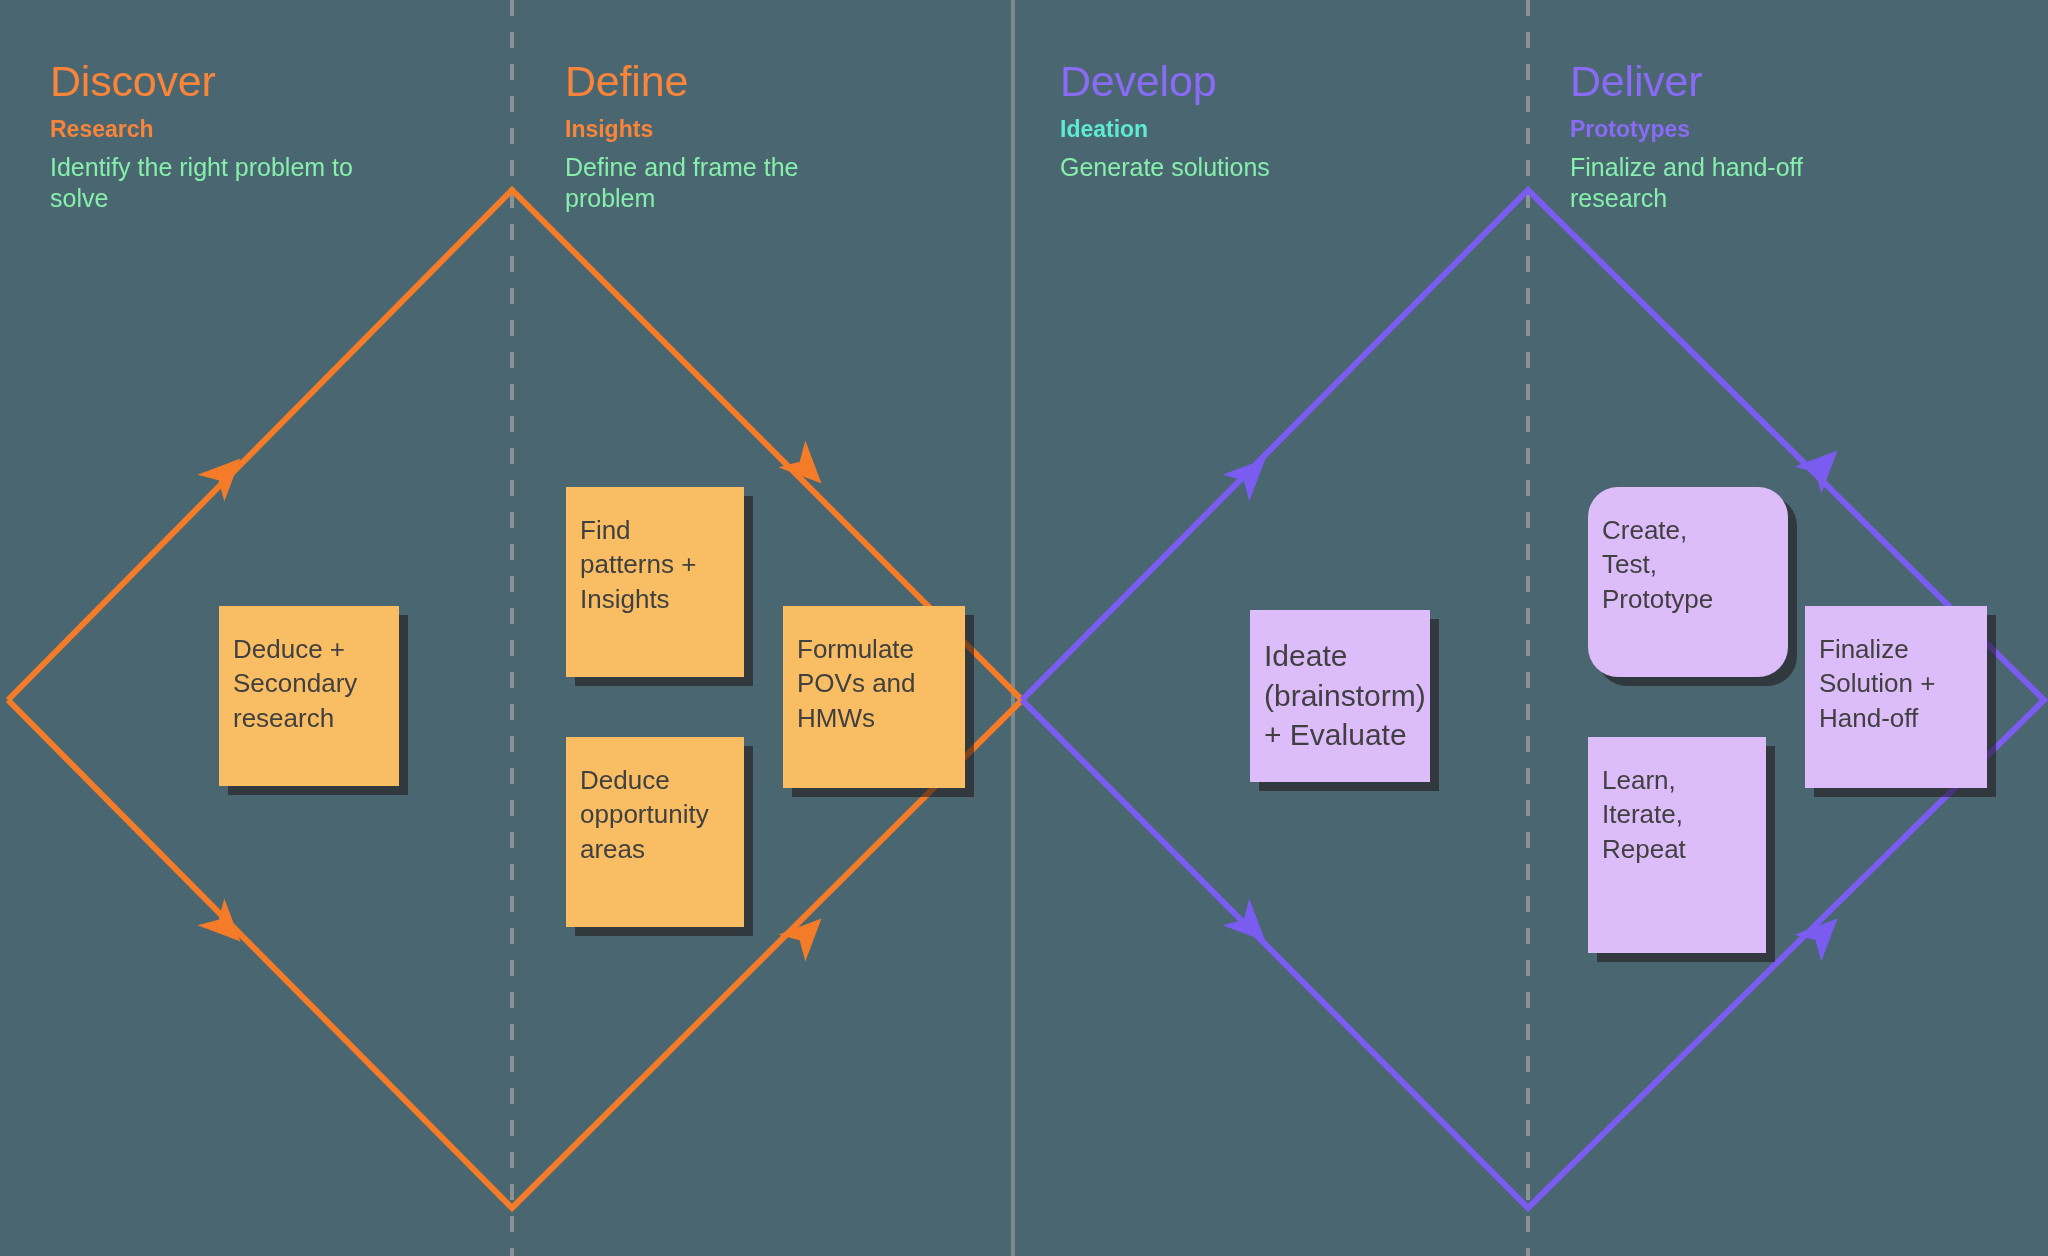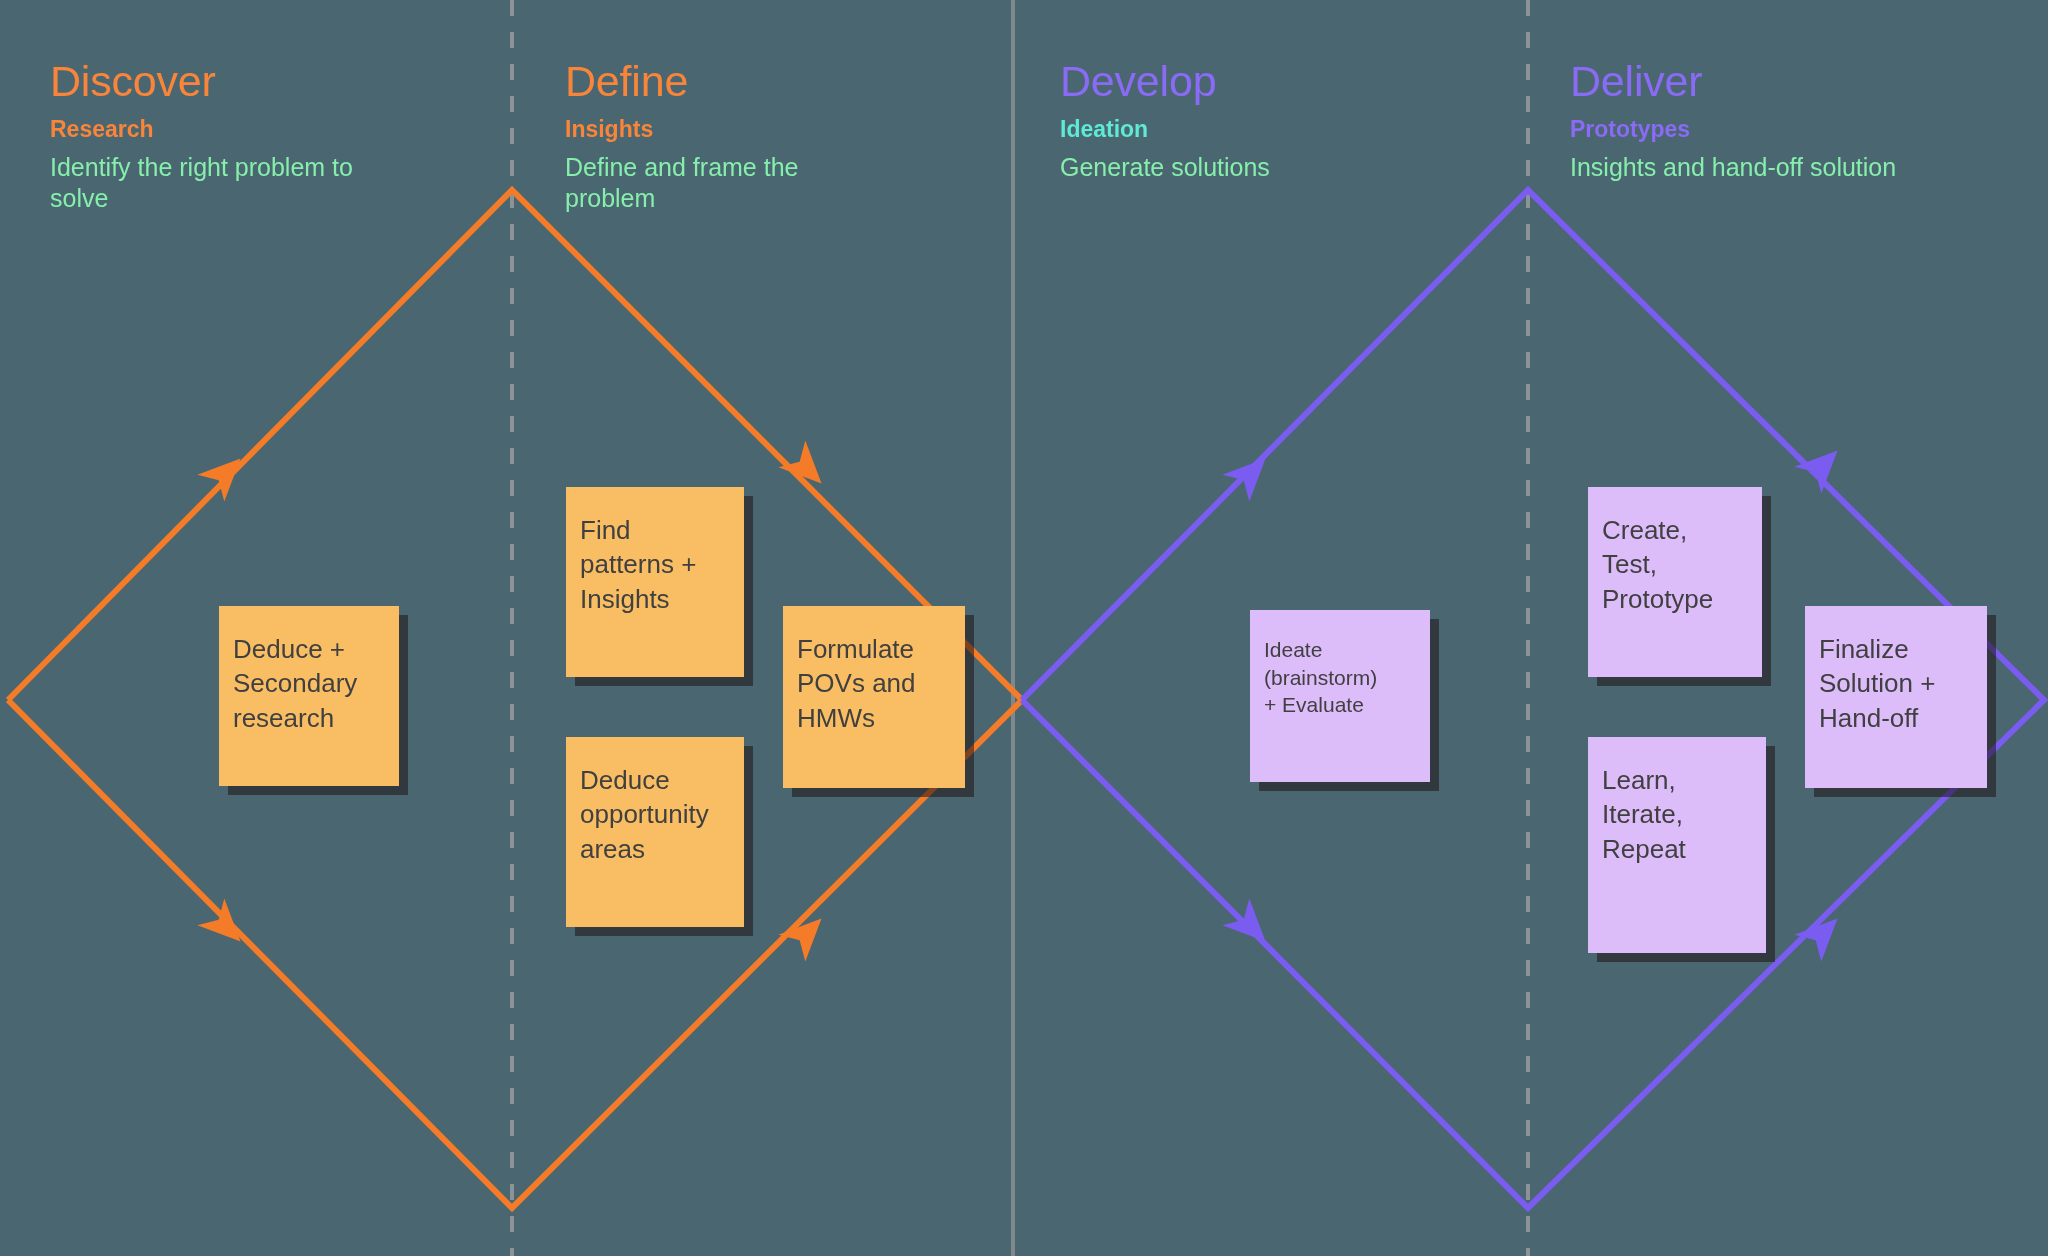--- a/index.html
+++ b/index.html
@@ -72,23 +72,23 @@
   .note-purple { background: #ddbcfa; }
 
   
   .n-primary   { left: 219px;  top: 606px;  width: 180px; height: 180px; }
   
   .n-find      { left: 566px;  top: 487px;  width: 178px; height: 190px; }
   .n-deduce    { left: 566px;  top: 737px;  width: 178px; height: 190px; }
   .n-formulate { left: 783px;  top: 606px;  width: 182px; height: 182px; }
   
   .n-ideate    { left = 0; left: 1250px; top: 610px;  width: 180px; height: 172px;
-                 font-size: 21px; }
-  
-  .n-create    { left: 1588px; top: 487px;  width: 174px; height: 190px; }
+                 font-size: 30px; }
+  
+  .n-create    { left: 1588px; top: 487px;  width: 200px; height: 190px; border-radius: 30px; }
   .n-learn     { left: 1588px; top: 737px;  width: 178px; height: 216px; }
   .n-finalize  { left: 1805px; top: 606px;  width: 182px; height: 182px; }
 
   .note-line { display: block; }
 </style>
 </head>
 <body>
 
 <div id="stage">
 
@@ -158,21 +158,21 @@
 
   <div class="col-header c-develop">
     <div class="col-title" style="color:#8a6bf5">Develop</div>
     <div class="col-sub" style="color:#5eead4">Ideation</div>
     <div class="col-desc">Generate solutions</div>
   </div>
 
   <div class="col-header c-deliver">
     <div class="col-title" style="color:#8a6bf5">Deliver</div>
     <div class="col-sub" style="color:#8a6bf5">Prototypes</div>
-    <div class="col-desc">Insights and hand-off solution</div>
+    <div class="col-desc">Finalize and hand-off research</div>
   </div>
 
   <div class="note note-orange n-primary">
     <span class="note-line">Deduce +</span>
     <span class="note-line">Secondary</span>
     <span class="note-line">research</span>
   </div>
 
   <div class="note note-orange n-find">
     <span class="note-line">Find</span>

